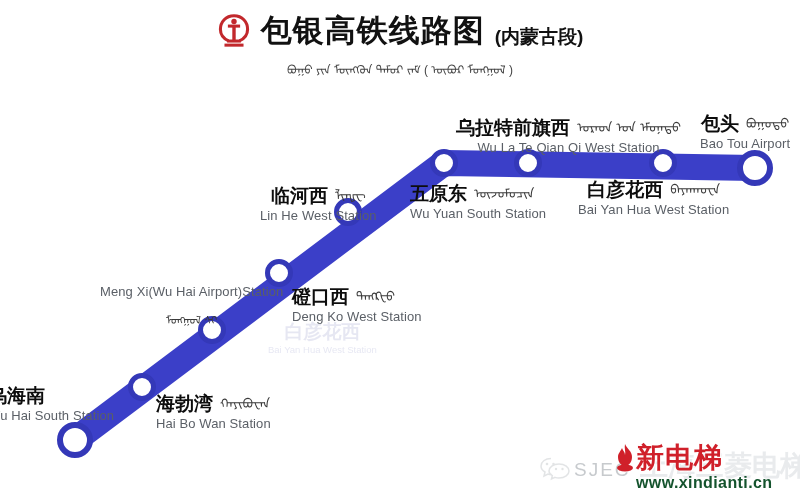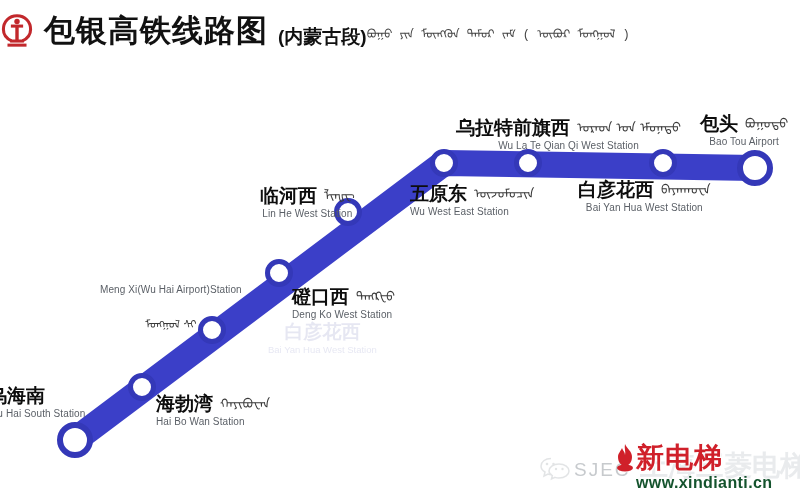--- a/index.html
+++ b/index.html
@@ -8,60 +8,60 @@
     background:#ffffff;
     font-family:"Liberation Sans","DejaVu Sans",sans-serif;
     overflow:hidden;
     position:relative;
   }
   #canvas{position:absolute;left:0;top:0;width:800px;height:500px;}
 
   
   .header{
     position:absolute;left:0;top:12px;width:800px;
-    display:flex;flex-direction:row;
+    display:flex;flex-direction:column;align-items:center;
   }
   .title-row{display:flex;align-items:center;justify-content:center;gap:10px;}
   .cr-logo{width:34px;height:36px;display:block;}
   .title-main{
     font-size:31px;font-weight:bold;color:#111;letter-spacing:1px;
     line-height:1;white-space:nowrap;
   }
   .title-sub{
     font-size:19px;font-weight:bold;color:#111;line-height:1;
     white-space:nowrap;align-self:flex-end;padding-bottom:2px;
   }
   .title-mn{
     margin-top:9px;font-size:12px;color:#333;letter-spacing:1px;
     white-space:nowrap;opacity:.92;
-    font-family:Liberation Mono, monospace;
+    font-family:Liberation Sans, sans-serif;
   }
 
   
   #map{position:absolute;left:0;top:0;width:800px;height:500px;}
 
   
   .stn-label{position:absolute;white-space:nowrap;}
   .stn-label .cn{
     font-size:19px;font-weight:bold;color:#0d0d0d;line-height:1.05;
     display:inline-block;vertical-align:middle;
   }
   .stn-label .mn{
     font-size:13px;color:#3a3a3a;line-height:1;margin-left:7px;
     display:inline-block;vertical-align:middle;letter-spacing:1px;
     font-family:"DejaVu Sans",sans-serif;
   }
   .stn-label .en{
-    font-size:10px;color:#5a5f66;line-height:1.2;margin-top:2px;
+    font-size:13px;color:#5a5f66;line-height:1.2;margin-top:2px;
     letter-spacing:.1px;
   }
   .stn-label.center{text-align:center;}
   .stn-label.center .en{text-align:center;}
   .stn-label .mn-below{
-    font-size:11px;color:#3a3a3a;margin-top:16px;letter-spacing:1px;
+    font-size:11px;color:#3a3a3a;margin-top:8px;letter-spacing:1px;
     font-family:"DejaVu Sans",sans-serif;
   }
 
   
   .ghost{
     position:absolute;white-space:nowrap;text-align:center;
     color:#c9cbe4;opacity:.45;pointer-events:none;
   }
   .ghost .g-cn{font-size:19px;font-weight:bold;line-height:1.05;}
   .ghost .g-en{font-size:9.5px;margin-top:2px;}
@@ -155,21 +155,21 @@
       <div class="stn-label" style="left: 292px; top: 287px;">
         <div><span class="cn">磴口西</span><span class="mn">ᠳᠡᠩᠺᠸᠤ</span></div>
         <div class="en">Deng Ko West Station</div>
       </div>
       <div class="stn-label center" style="left: 260px; top: 176px; transform: translateX(0px); margin-top: 10px;">
         <div><span class="cn">临河西</span><span class="mn">ᠯᠢᠨᠾᠧ</span></div>
         <div class="en">Lin He West Station</div>
       </div>
       <div class="stn-label" style="left: 410px; top: 184px;">
         <div><span class="cn">五原东</span><span class="mn">ᠦᠵᠦᠮᠦᠴᠢᠨ</span></div>
-        <div class="en">Wu West East Station</div>
+        <div class="en">Wu Yuan South Station</div>
       </div>
       <div class="stn-label center" style="left: 456px; top: 118px; transform: translateX(0px);">
         <div><span class="cn">乌拉特前旗西</span><span class="mn">ᠤᠷᠠᠳ ᠤᠨ ᠡᠮᠦᠨᠡᠲᠦ</span></div>
         <div class="en">Wu La Te Qian Qi West Station</div>
       </div>
       <div class="stn-label center" style="left: 578px; top: 180px; transform: translateX(0px);">
         <div><span class="cn">白彦花西</span><span class="mn">ᠪᠠᠶᠠᠨᠬᠤᠸᠠ</span></div>
         <div class="en">Bai Yan Hua West Station</div>
       </div>
       <div class="stn-label center" style="left: 700px; top: 114px; transform: translateX(0px);">

